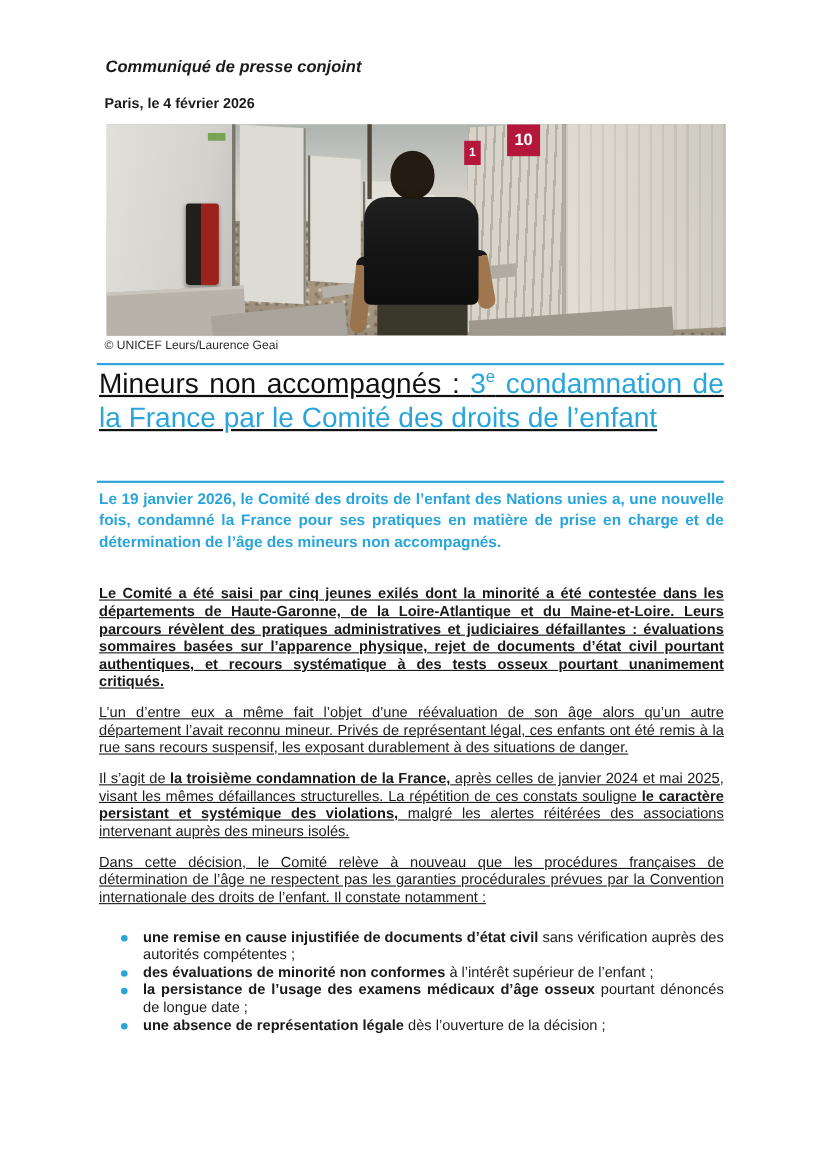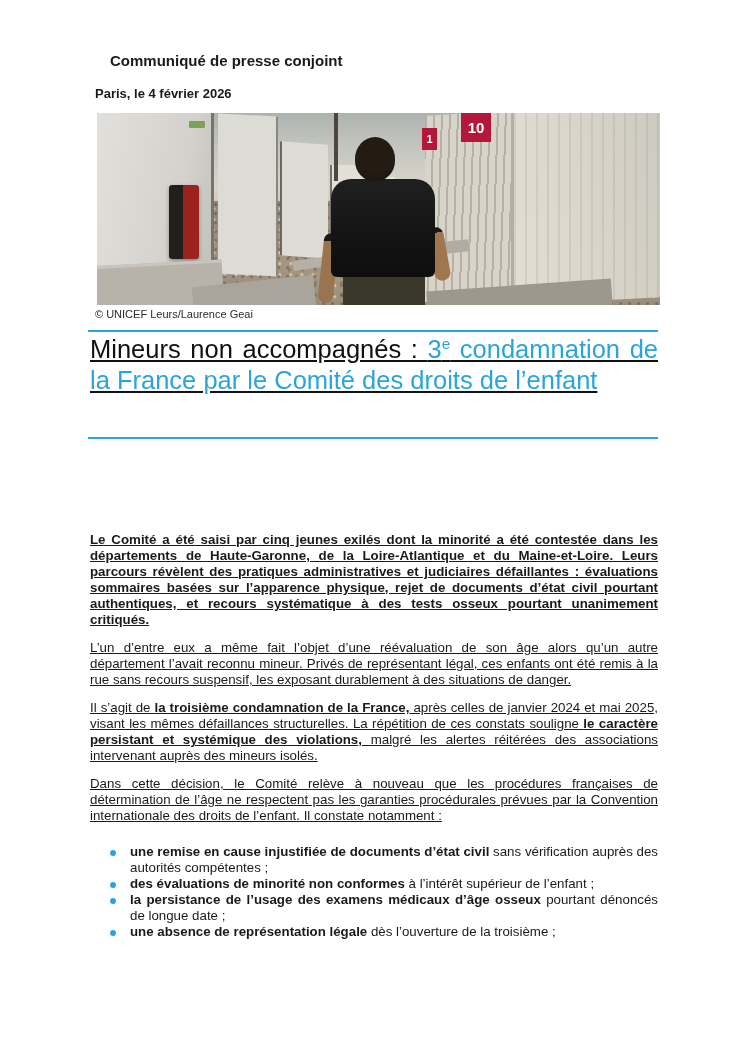--- a/index.html
+++ b/index.html
@@ -5,21 +5,21 @@
   :root{
     --accent:#29A5DC;
     --plate-red:#B5173B;
     --text:#1A1A1A;
   }
   html,body{margin:0;padding:0;background:#ffffff;}
   .page{
     position:relative;width:748px;height:1058px;background:#ffffff;overflow:hidden;
     font-family:"Liberation Sans",sans-serif;color:var(--text);
   }
-  .kicker{position:absolute;left:110px;top:52px;font-size:15px;font-weight:700;}
+  .kicker{position:absolute;left:96px;top:52px;font-size:15px;font-weight:700;font-style:italic;}
   .dateline{position:absolute;left:95px;top:86px;font-size:13px;font-weight:700;text-align:center;}
 
   
   .photo{position:absolute;left:97px;top:113px;width:563px;height:192px;margin:0;overflow:hidden;background:#c9c9c3;}
   .photo *{position:absolute;}
   .ph-sky{inset:0;background:linear-gradient(180deg,#aeb3b0 0%,#c6c7c1 20%,#d9d5cb 38%,#d2cbbe 48%,#bdb2a0 56%);}
   .ph-ground{left:0;right:0;top:46%;bottom:0;background:
     radial-gradient(circle at 18% 40%, rgba(60,52,44,.35) 1px, transparent 2px),
     radial-gradient(circle at 62% 70%, rgba(255,244,224,.5) 1px, transparent 2px),
     radial-gradient(circle at 80% 30%, rgba(70,60,50,.3) 1px, transparent 2px),
@@ -114,27 +114,28 @@
   </figure>
 
   <div class="caption">© UNICEF Leurs/Laurence Geai</div>
 
   <div class="rule rule1"></div>
 
   <h1 class="headline"><span>Mineurs non accompagnés : </span><span class="seg-accent">3</span><sup class="seg-accent">e</sup><span class="seg-accent"> condamnation de la France par le Comité des droits de l’enfant</span></h1>
 
   <div class="rule rule2"></div>
 
+  <p class="lead">Le 19 janvier 2026, le Comité des droits de l’enfant des Nations unies a, une nouvelle fois, condamné la France pour ses pratiques en matière de prise en charge et de détermination de l’âge des mineurs non accompagnés.</p>
 
   <div class="bodytext">
     <p><span class="seg-bold">Le Comité a été saisi par cinq jeunes exilés dont la minorité a été contestée dans les départements de Haute-Garonne, de la Loire-Atlantique et du Maine-et-Loire. Leurs parcours révèlent des pratiques administratives et judiciaires défaillantes : évaluations sommaires basées sur l’apparence physique, rejet de documents d’état civil pourtant authentiques, et recours systématique à des tests osseux pourtant unanimement critiqués.</span></p>
     <p><span>L’un d’entre eux a même fait l’objet d’une réévaluation de son âge alors qu’un autre département l’avait reconnu mineur. Privés de représentant légal, ces enfants ont été remis à la rue sans recours suspensif, les exposant durablement à des situations de danger.</span></p>
     <p><span>Il s’agit de </span><span class="seg-bold">la troisième condamnation de la France,</span><span> après celles de janvier 2024 et mai 2025, visant les mêmes défaillances structurelles. La répétition de ces constats souligne </span><span class="seg-bold">le caractère persistant et systémique des violations,</span><span> malgré les alertes réitérées des associations intervenant auprès des mineurs isolés.</span></p>
     <p><span>Dans cette décision, le Comité relève à nouveau que les procédures françaises de détermination de l’âge ne respectent pas les garanties procédurales prévues par la Convention internationale des droits de l’enfant. Il constate notamment :</span></p>
     <ul class="findings">
       <li><span class="seg-bold">une remise en cause injustifiée de documents d’état civil</span><span> sans vérification auprès des autorités compétentes ;</span></li>
       <li><span class="seg-bold">des évaluations de minorité non conformes</span><span> à l’intérêt supérieur de l’enfant ;</span></li>
       <li><span class="seg-bold">la persistance de l’usage des examens médicaux d’âge osseux</span><span> pourtant dénoncés de longue date ;</span></li>
-      <li><span class="seg-bold">une absence de représentation légale</span><span> dès l’ouverture de la troisième ;</span></li>
+      <li><span class="seg-bold">une absence de représentation légale</span><span> dès l’ouverture de la décision ;</span></li>
     </ul>
   </div>
 
 </div>
 
 </body></html>

